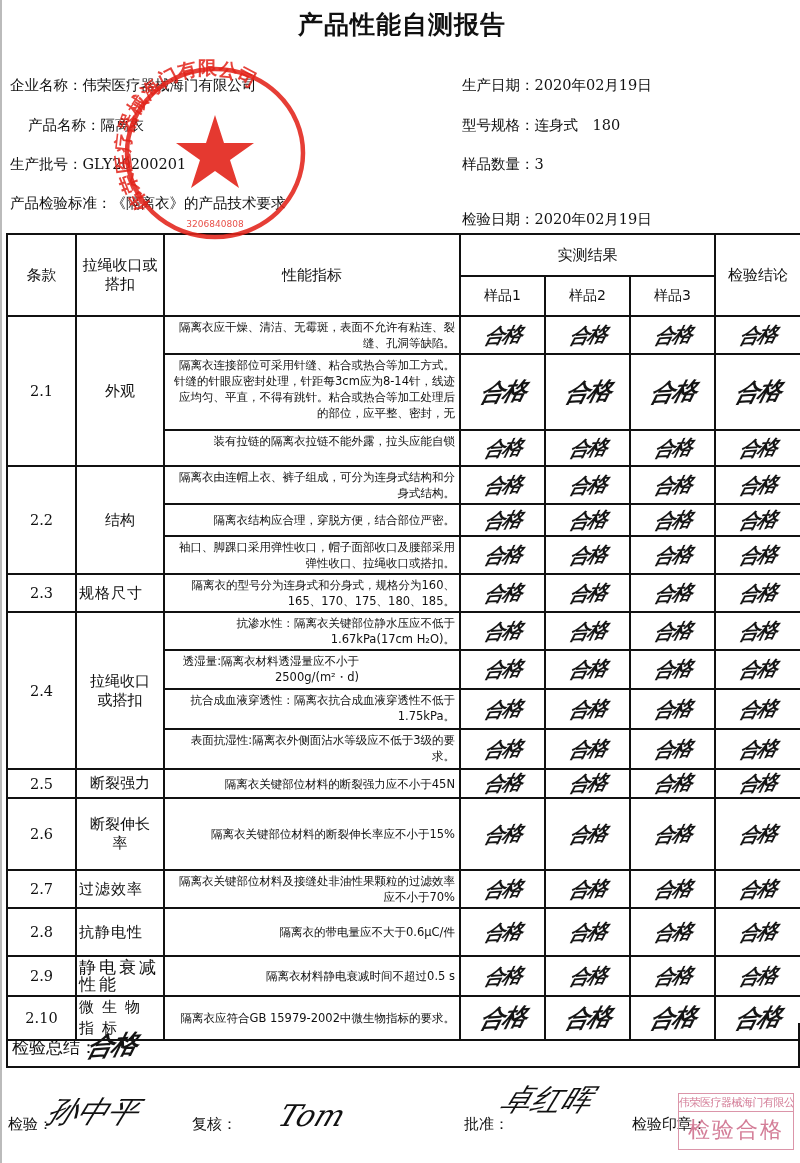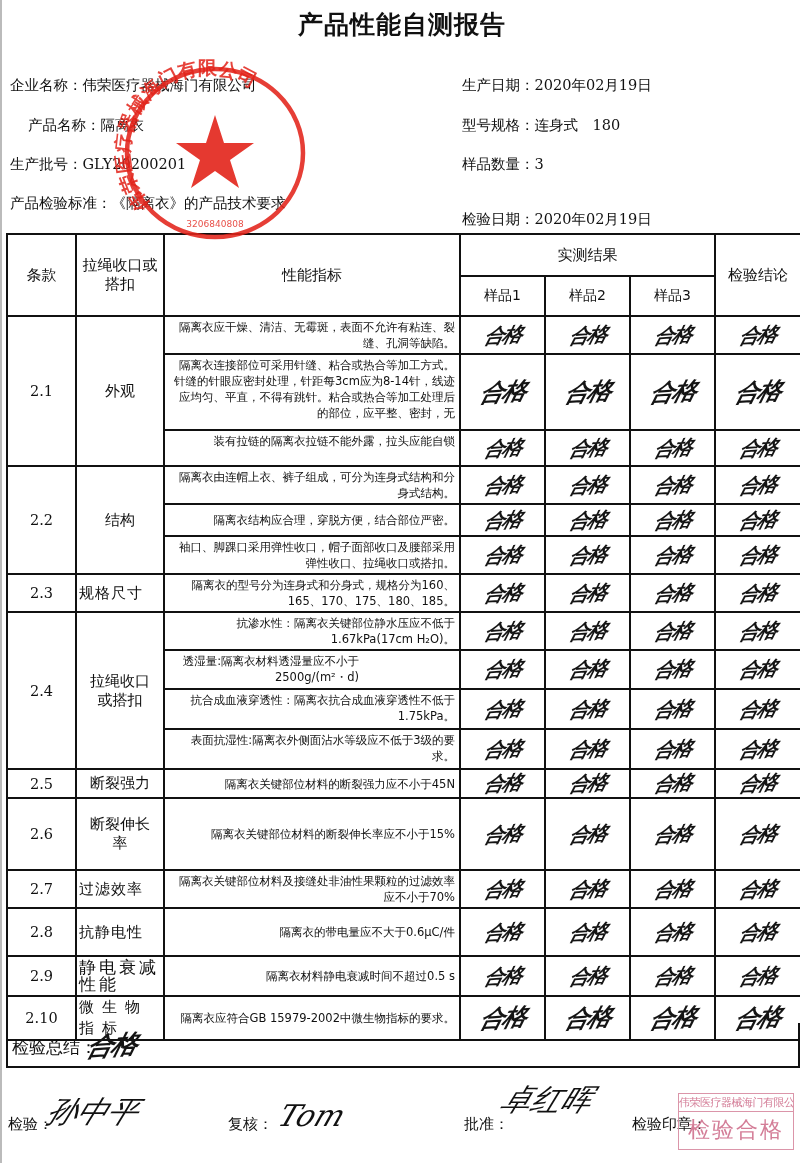--- a/index.html
+++ b/index.html
@@ -265,21 +265,21 @@
     </table>
 
   <div class="summary">
     <span class="lbl">检验总结：</span>
     <span class="sig">合格</span>
   </div>
 
   <div class="footer-lbl" style="left:6px;">检验：</div>
   <div class="hand" style="left:46px; top:1092px; font-size:30px;">孙中平</div>
 
-  <div class="footer-lbl" style="left:190px;margin-left:36px;">复核：</div>
+  <div class="footer-lbl" style="left:190px;">复核：</div>
   <div class="hand" style="left:278px; top:1098px; font-size:30px;">Tom</div>
 
   <div class="footer-lbl" style="left:462px;">批准：</div>
   <div class="hand" style="left:500px; top:1080px; font-size:30px;">卓红晖</div>
 
   <div class="footer-lbl" style="left:630px;">检验印章：</div>
 
   <div class="stamp2">
     <div class="top">伟荣医疗器械海门有限公司</div>
     <div class="bot">检验合格</div>

